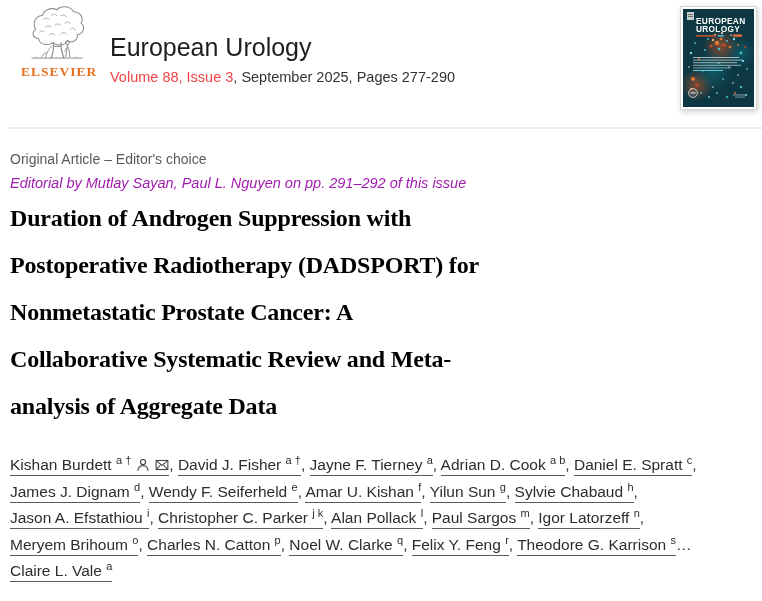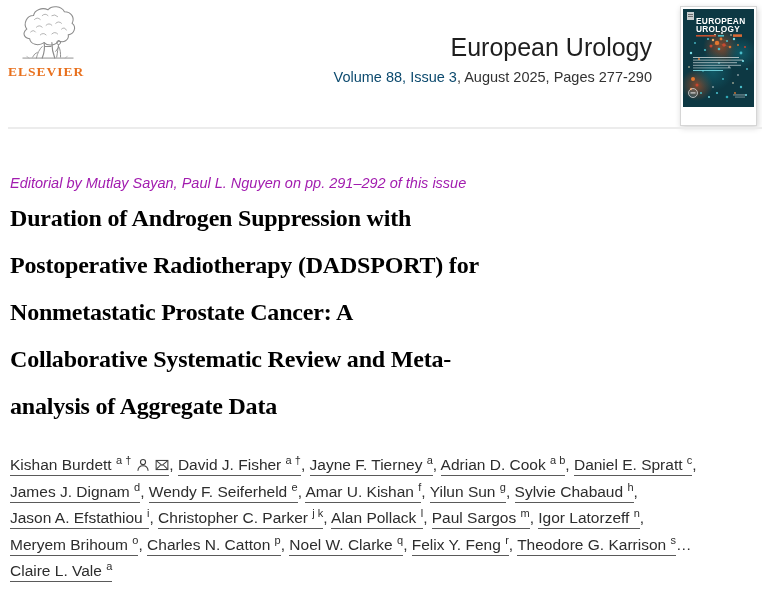--- a/index.html
+++ b/index.html
@@ -1,32 +1,32 @@
 <!DOCTYPE html>
 <html><head>
 <meta charset="utf-8">
 <style>
   *{box-sizing:border-box}
   html,body{margin:0;padding:0;background:#fff}
   .page{position:relative;width:762px;height:601px;background:#fff;overflow:hidden;
         font-family:"Liberation Sans","DejaVu Sans",sans-serif;color:#2d2d2d}
 
   
-  .logo{position:absolute;left:8px;top:4px;width:76px;text-align:right;cursor:pointer}
+  .logo{position:absolute;left:21px;top:4px;width:76px;text-align:left;cursor:pointer}
   .logo-word{font-family:"Liberation Serif","DejaVu Serif",serif;font-weight:700;
              font-size:13.5px;letter-spacing:1px;color:#e8701d;margin-top:0}
 
   
-  .jcenter{position:absolute;left:110px;right:110px;top:33px;text-align:right}
+  .jcenter{position:absolute;left:110px;right:94px;top:33px;text-align:left}
   .journal-title{display:inline-block;font-size:25px;font-weight:400;color:#1e1e1e;margin:0;cursor:pointer}
   .vol-line{margin-top:7px;font-size:14.5px;color:#333}
-  .vol-link{color:#0c4a6e;cursor:pointer}
+  .vol-link{color:#ef4444;cursor:pointer}
 
   
-  .cover{position:absolute;top:6px;right:5px;width:77px;height:120px;background:#fff;
+  .cover{position:absolute;top:6px;right:5px;width:77px;height:104px;background:#fff;
          border:1px solid #d6d6d6;padding:2px;box-shadow:1px 2px 6px rgba(0,0,0,.18);cursor:pointer}
   .cover svg{display:block;width:71px;height:98px}
   .cov-t{font-family:"Liberation Sans","DejaVu Sans",sans-serif;font-size:8.3px;font-weight:700;
          fill:#fff;letter-spacing:.3px}
 
   .divider{position:absolute;left:8px;right:0;top:127px;height:2px;background:#ececec}
 
   
   .category{position:absolute;left:10px;top:151px;font-size:14px;color:#595959}
   .editorial{position:absolute;left:10px;top:175px;font-size:14.5px;font-style:italic;color:#a21caf;cursor:pointer}
@@ -59,21 +59,21 @@
         <path d="M24,56 C25,51 27,47 30,44 M20,55 q2,-4 5,-5" stroke-width=".9"></path>
         <path d="M10,56 L62,56" stroke-width="1"></path>
         <path d="M14,54 l2,2 M56,54 l-2,2" stroke-width=".7" opacity=".8"></path>
       </svg>
     </span>
     <div class="logo-word">ELSEVIER</div>
   </div>
 
   <div class="jcenter">
     <h2 class="journal-title">European Urology</h2>
-    <div class="vol-line"><span class="vol-link">Volume 88, Issue 3</span><span>, August 2025, Pages 277-290</span></div>
+    <div class="vol-line"><span class="vol-link">Volume 88, Issue 3</span><span>, September 2025, Pages 277-290</span></div>
   </div>
 
   <div class="cover">
     <svg viewBox="0 0 71 98">
       <defs>
         <radialGradient id="gOr" cx="50%" cy="50%" r="50%">
           <stop offset="0%" stop-color="#a4502a" stop-opacity=".75"></stop>
             <stop offset="100%" stop-color="#a4502a" stop-opacity="0"></stop>
         </radialGradient>
         <radialGradient id="gTe" cx="50%" cy="50%" r="50%">
@@ -154,20 +154,21 @@
 
       <circle cx="10" cy="84" r="4.5" fill="rgba(255,255,255,.12)" stroke="#d5d5d5" stroke-width=".8"></circle>
       <rect x="7.5" y="83.3" width="5" height="1.2" fill="#d5d5d5"></rect>
       <rect x="50" y="85.5" width="12" height=".9" fill="#cfd8da" opacity=".7"></rect>
       <rect x="52" y="87.6" width="10" height=".9" fill="#cfd8da" opacity=".6"></rect>
     </svg>
   </div>
 
   <div class="divider"></div>
 
+  <div class="category">Original Article – Editor's choice</div>
   <div class="editorial">Editorial by Mutlay Sayan, Paul L. Nguyen on pp. 291–292 of this issue</div>
 
   <h1 class="title">Duration of Androgen Suppression with
 Postoperative Radiotherapy (DADSPORT) for
 Nonmetastatic Prostate Cancer: A
 Collaborative Systematic Review and Meta-
 analysis of Aggregate Data</h1>
 
   <div class="authors" id="authors"><span class="author-link"><span>Kishan Burdett</span>&nbsp;<sup>a †</sup><span class="author-icon">
     <svg viewBox="0 0 16 16" fill="none" stroke="#3f3f3f" stroke-width="1.3">

